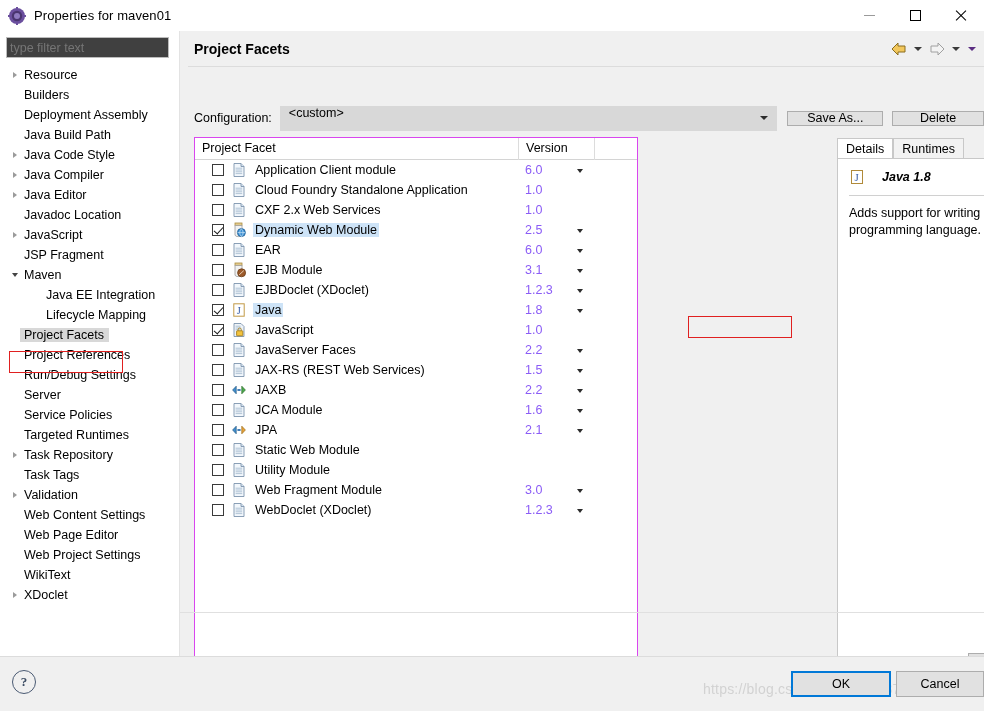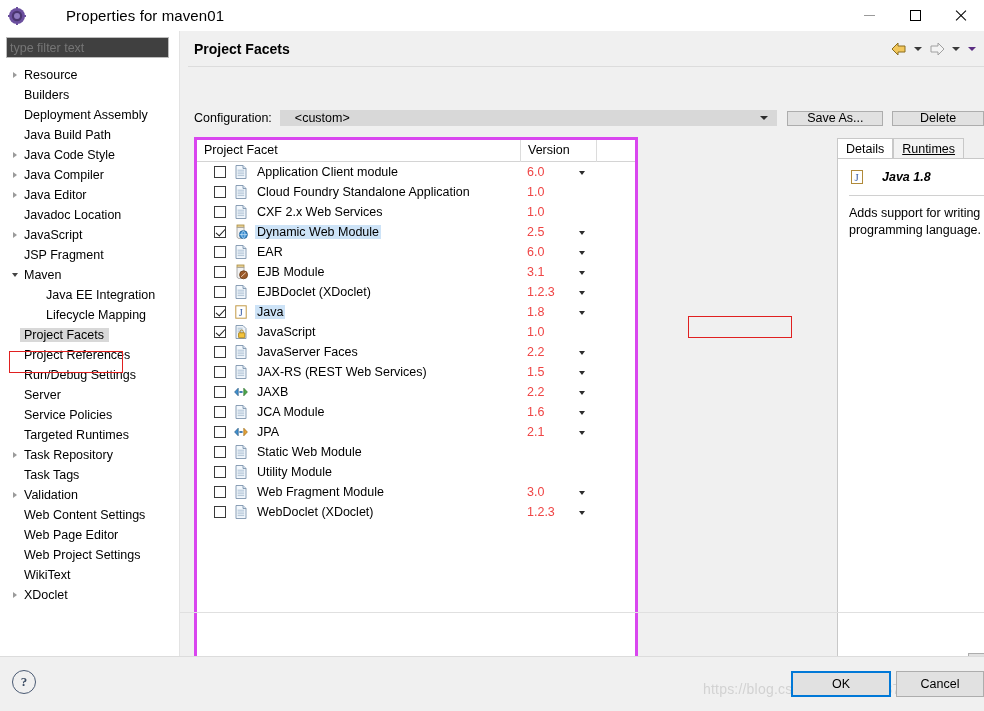--- a/index.html
+++ b/index.html
@@ -23,21 +23,21 @@
   .titlebar {
     position: absolute; left: 0; top: 0; width: 984px; height: 31px;
     background: #ffffff;
     display: flex; align-items: center;
   }
   .titlebar-icon {
     width: 18px; height: 18px; margin-left: 8px; margin-right: 8px;
     flex: 0 0 auto; position: relative;
   }
   .title-text {
-    font-size: 15px; color: #000; letter-spacing: .1px; margin-left: 32px;
+    font-size: 13px; color: #000; letter-spacing: .1px;
   }
   .win-controls { margin-left: auto; display: flex; height: 31px; }
   .win-btn {
     width: 46px; height: 31px; display: flex; align-items: center; justify-content: center;
     background: transparent;
   }
   .min-glyph { width: 11px; height: 1px; background: #9a9a9a; display:block; }
   .max-glyph { width: 11px; height: 11px; border: 1px solid #000; display:block; box-sizing:border-box;}
   .close-glyph { position: relative; width: 12px; height: 12px; display:block;}
   .close-glyph:before, .close-glyph:after {
@@ -113,41 +113,41 @@
     position:absolute; left: 8px; top: 35px; width: 796px; height: 1px; background: #dcdcdc;
   }
 
   
   .config-row {
     position: absolute; left: 14px; top: 74px; width: 790px; height: 26px;
     display: flex; align-items: center;
   }
   .config-label { font-size: 12.5px; color: #000; margin-right: 8px; }
   .config-combo {
-    width: 520px; height: 16px; background: #d8d8d8; border: none;
-    box-sizing: border-box; display: flex; align-items: center;
-    padding-left: 15px; font-size: 12.5px; color: #000; position: relative;
+    width: 520px; height: 25px; background: #d8d8d8; border: none;
+    box-sizing: border-box; display: flex; align-items: flex-start;
+    padding-left: 9px; font-size: 12.5px; color: #000; position: relative;
   }
   .combo-arrow {
     position: absolute; right: 9px; top: 50%; margin-top: -2px;
     width:0;height:0;border-left:4px solid transparent;border-right:4px solid transparent;
     border-top:4.5px solid #2b2b2b;
   }
   .btn {
     height: 15px; background: #e1e1e1; border: 1px solid #adadad;
     box-sizing: border-box; font-family: "Liberation Sans", sans-serif; font-size: 12.5px;
     color: #000; display:flex; align-items:center; justify-content:center; cursor: default;
   }
   .btn-saveas { width: 100px; margin-left: 10px; }
   .btn-delete { width: 96px; margin-left: 9px; }
 
   
   .facet-table {
     position: absolute; left: 14px; top: 106px; width: 444px; height: 527px;
-    border: 3px solid #d946ef; background: #ffffff; box-sizing: border-box;
+    border: 1px solid #d946ef; background: #ffffff; box-sizing: border-box;
   }
   .facet-head {
     height: 22px; display: flex; align-items: center;
     border-bottom: 1px solid #d4d4d4; background: #ffffff;
     box-sizing: border-box;
   }
   .fh-cell {
     font-size: 12.5px; color: #000; height: 22px; line-height: 21px;
     box-sizing: border-box; padding-left: 7px;
   }
@@ -167,21 +167,21 @@
     content:""; position:absolute; left:3px; top:0px; width:4px; height:8px;
     border: solid #1a1a1a; border-width: 0 1.6px 1.6px 0; transform: rotate(42deg);
   }
   .fr-icon { width: 16px; height: 16px; flex:0 0 16px; margin-left: 7px; position: relative;}
   .fr-label {
     font-size: 12.5px; color: #000; margin-left: 6px; white-space: nowrap;
     padding: 0 2px;
   }
   .facet-row.sel .fr-label { background: #cde3f7; }
   .fr-version {
-    position: absolute; left: 330px; font-size: 12.5px; color:#ef4444;
+    position: absolute; left: 330px; font-size: 12.5px; color:#8b5cf6;
   }
   .fr-vcaret {
     position: absolute; left: 382px; top: 9px;
     width:0;height:0;border-left:3.5px solid transparent;border-right:3.5px solid transparent;
     border-top:4px solid #2b2b2b;
   }
   .redbox-version {
     position: absolute; left: 508px; top: 285px; width: 104px; height: 22px;
     border: 1.6px solid #e02020; box-sizing: border-box; pointer-events:none;
   }
@@ -190,21 +190,21 @@
   .details-panel {
     position: absolute; left: 657px; top: 106px; width: 347px; height: 527px;
   }
   .tabstrip { display: flex; align-items: flex-end; height: 22px; position: relative;}
   .tab {
     height: 21px; padding: 0 8px; font-size: 12.5px; color: #000;
     display:flex; align-items:center; box-sizing: border-box;
     background: #ffffff; border: 1px solid #c8c8c8; border-bottom: none;
   }
   .tab.active { background:#ffffff; border-bottom: 1px solid #fff; font-weight: normal; }
-  .tab.inactive { background:#f2f2f2;text-decoration:underline; }
+  .tab.inactive { background:#f2f2f2; }
   .tab-underline {
     position:absolute; left:0; bottom:0; width:347px; height:1px; background:#c8c8c8;
   }
   .details-body {
     border-left: 1px solid #c8c8c8; border-top: none;
     height: 505px; background: #fff; box-sizing: border-box; padding: 8px 0 0 11px;
     position: relative;
   }
   .detail-title-row { display:flex; align-items:center; height: 20px; }
   .detail-icon { width: 16px; height: 16px; position: relative; flex:0 0 16px;}

